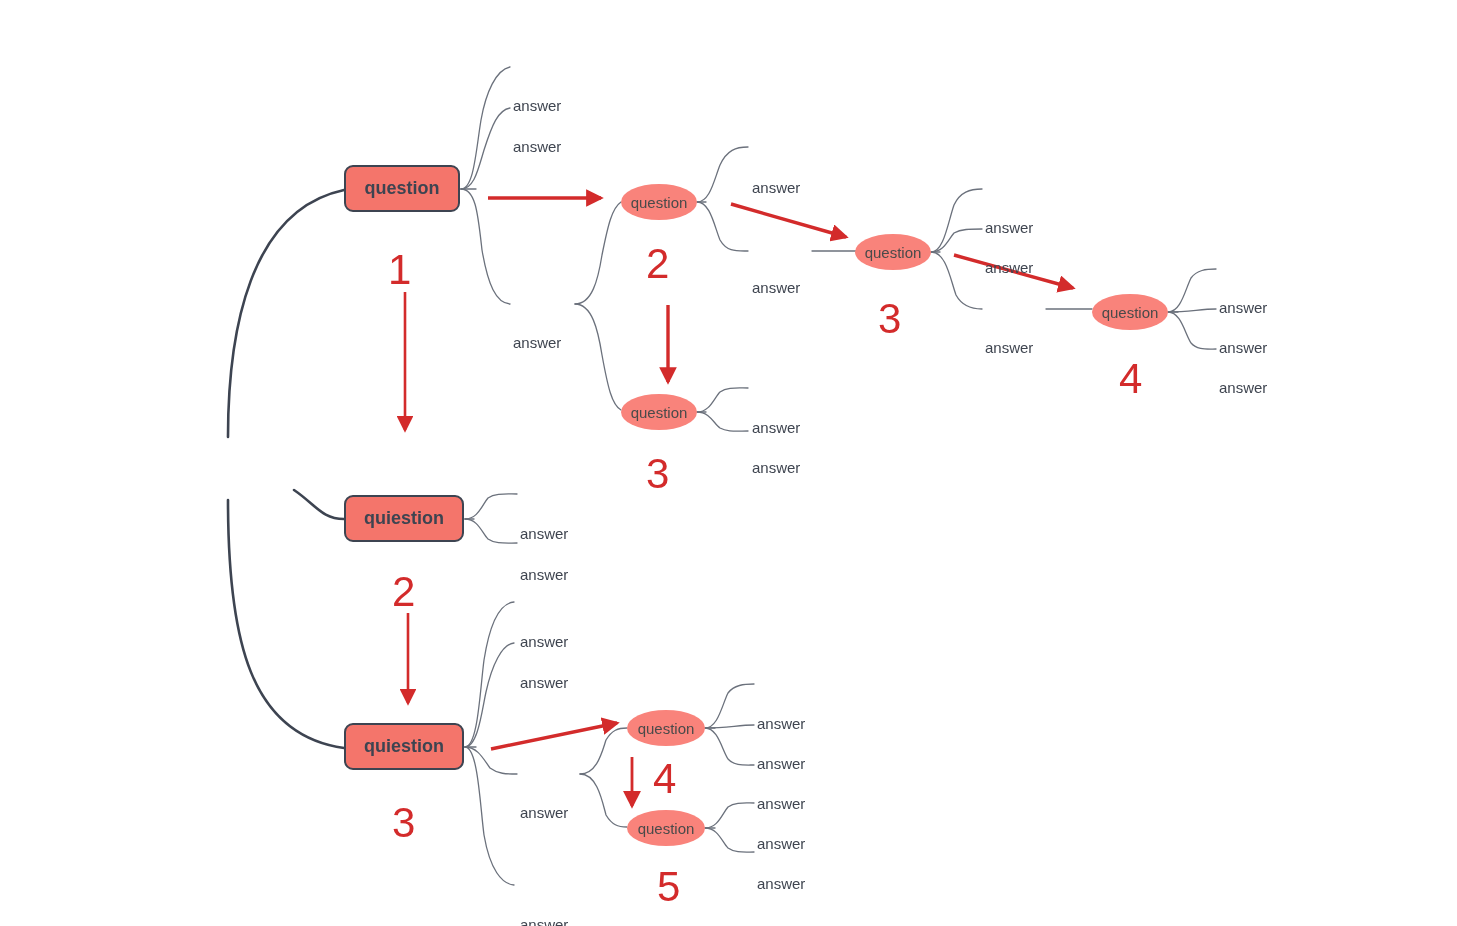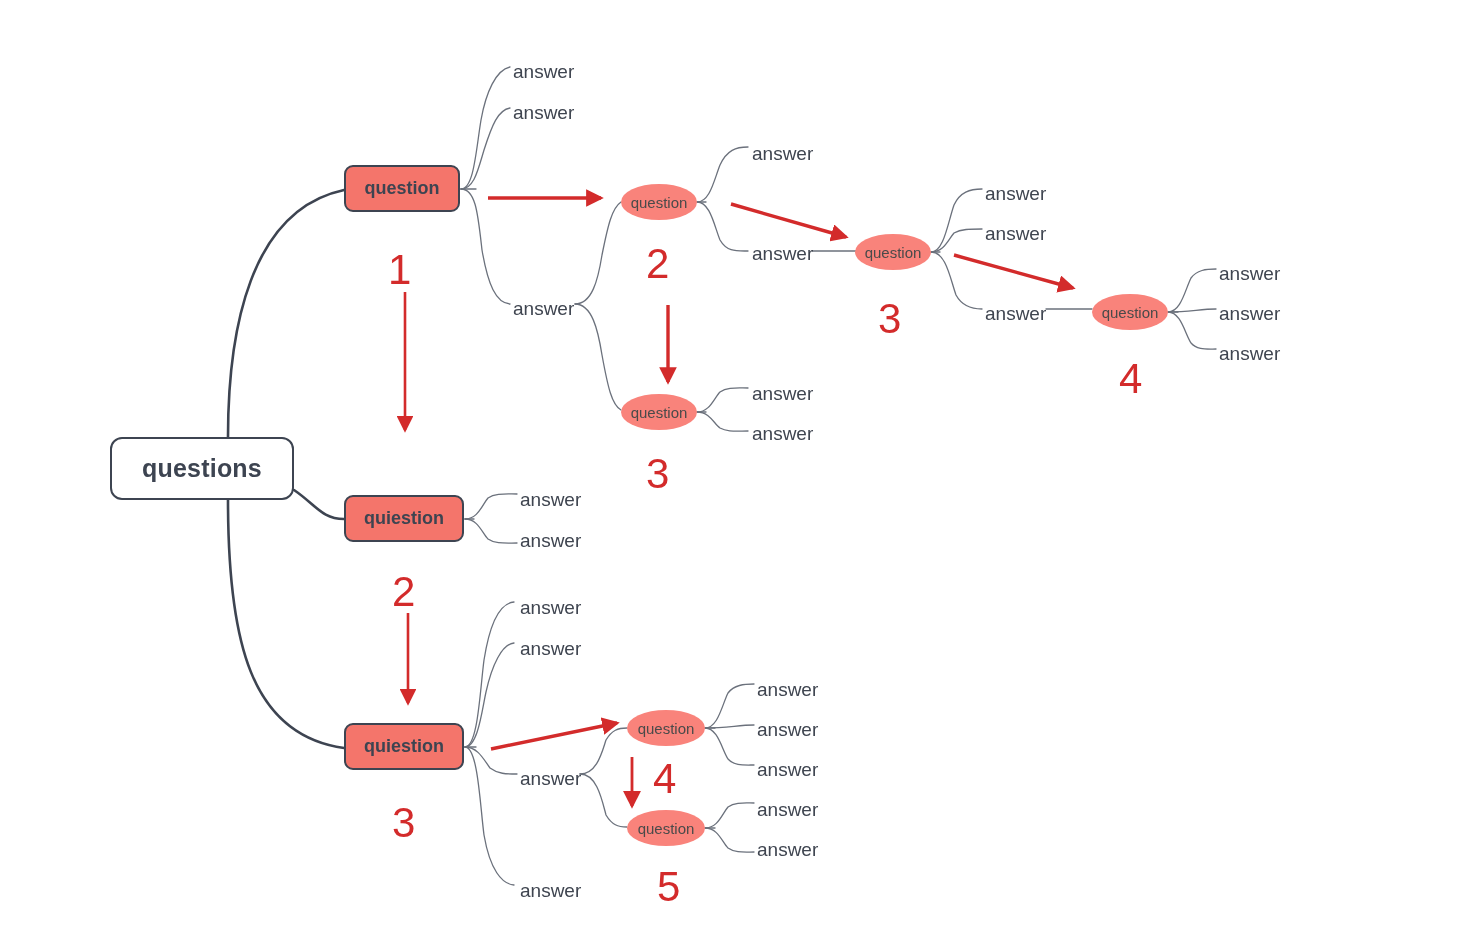--- a/index.html
+++ b/index.html
@@ -43,23 +43,24 @@
     background:#f9837b;
     border:none;
     border-radius:50%;
     color:#4a4a4a;
     font-weight:normal;
     font-size:15px;
   }
   .leaf{
     position:absolute;
     color:#3f4550;
-    font-size:19px;
+    font-size:15px;
     white-space:nowrap;
     line-height:1;
+    margin-top:36px;
   }
   .num{
     position:absolute;
     color:#d32b2b;
     font-size:42px;
     line-height:1;
     font-weight:normal;
     white-space:nowrap;
   }
 </style>
@@ -150,23 +151,20 @@
       <line x1="488" y1="198" x2="601" y2="198" stroke-width="3.4" marker-end="url(#ah)"></line>
       <line x1="668" y1="305" x2="668" y2="382" stroke-width="3.4" marker-end="url(#ah)"></line>
       <line x1="731" y1="204" x2="846" y2="237" stroke-width="3.4" marker-end="url(#ah)"></line>
       <line x1="954" y1="255" x2="1073" y2="288" stroke-width="3.4" marker-end="url(#ah)"></line>
       <line x1="408" y1="613" x2="408" y2="703" stroke-width="2.6" marker-end="url(#ah-thin)"></line>
       <line x1="491" y1="749" x2="617" y2="723" stroke-width="3.4" marker-end="url(#ah)"></line>
       <line x1="632" y1="757" x2="632" y2="806" stroke-width="2.8" marker-end="url(#ah-thin)"></line>
     </g>
   </svg>
 
-  <div class="node root" style="left:110px;top:437px;width:184px;height:63px;">
-    <span>questions</span>
-  </div>
 
   <div class="node lvl1" style="left:344px;top:165px;width:116px;height:47px;">
     <span>question</span>
   </div>
   <div class="node lvl1" style="left:344px;top:495px;width:120px;height:47px;">
     <span>quiestion</span>
   </div>
   <div class="node lvl1" style="left:344px;top:723px;width:120px;height:47px;">
     <span>quiestion</span>
   </div>

